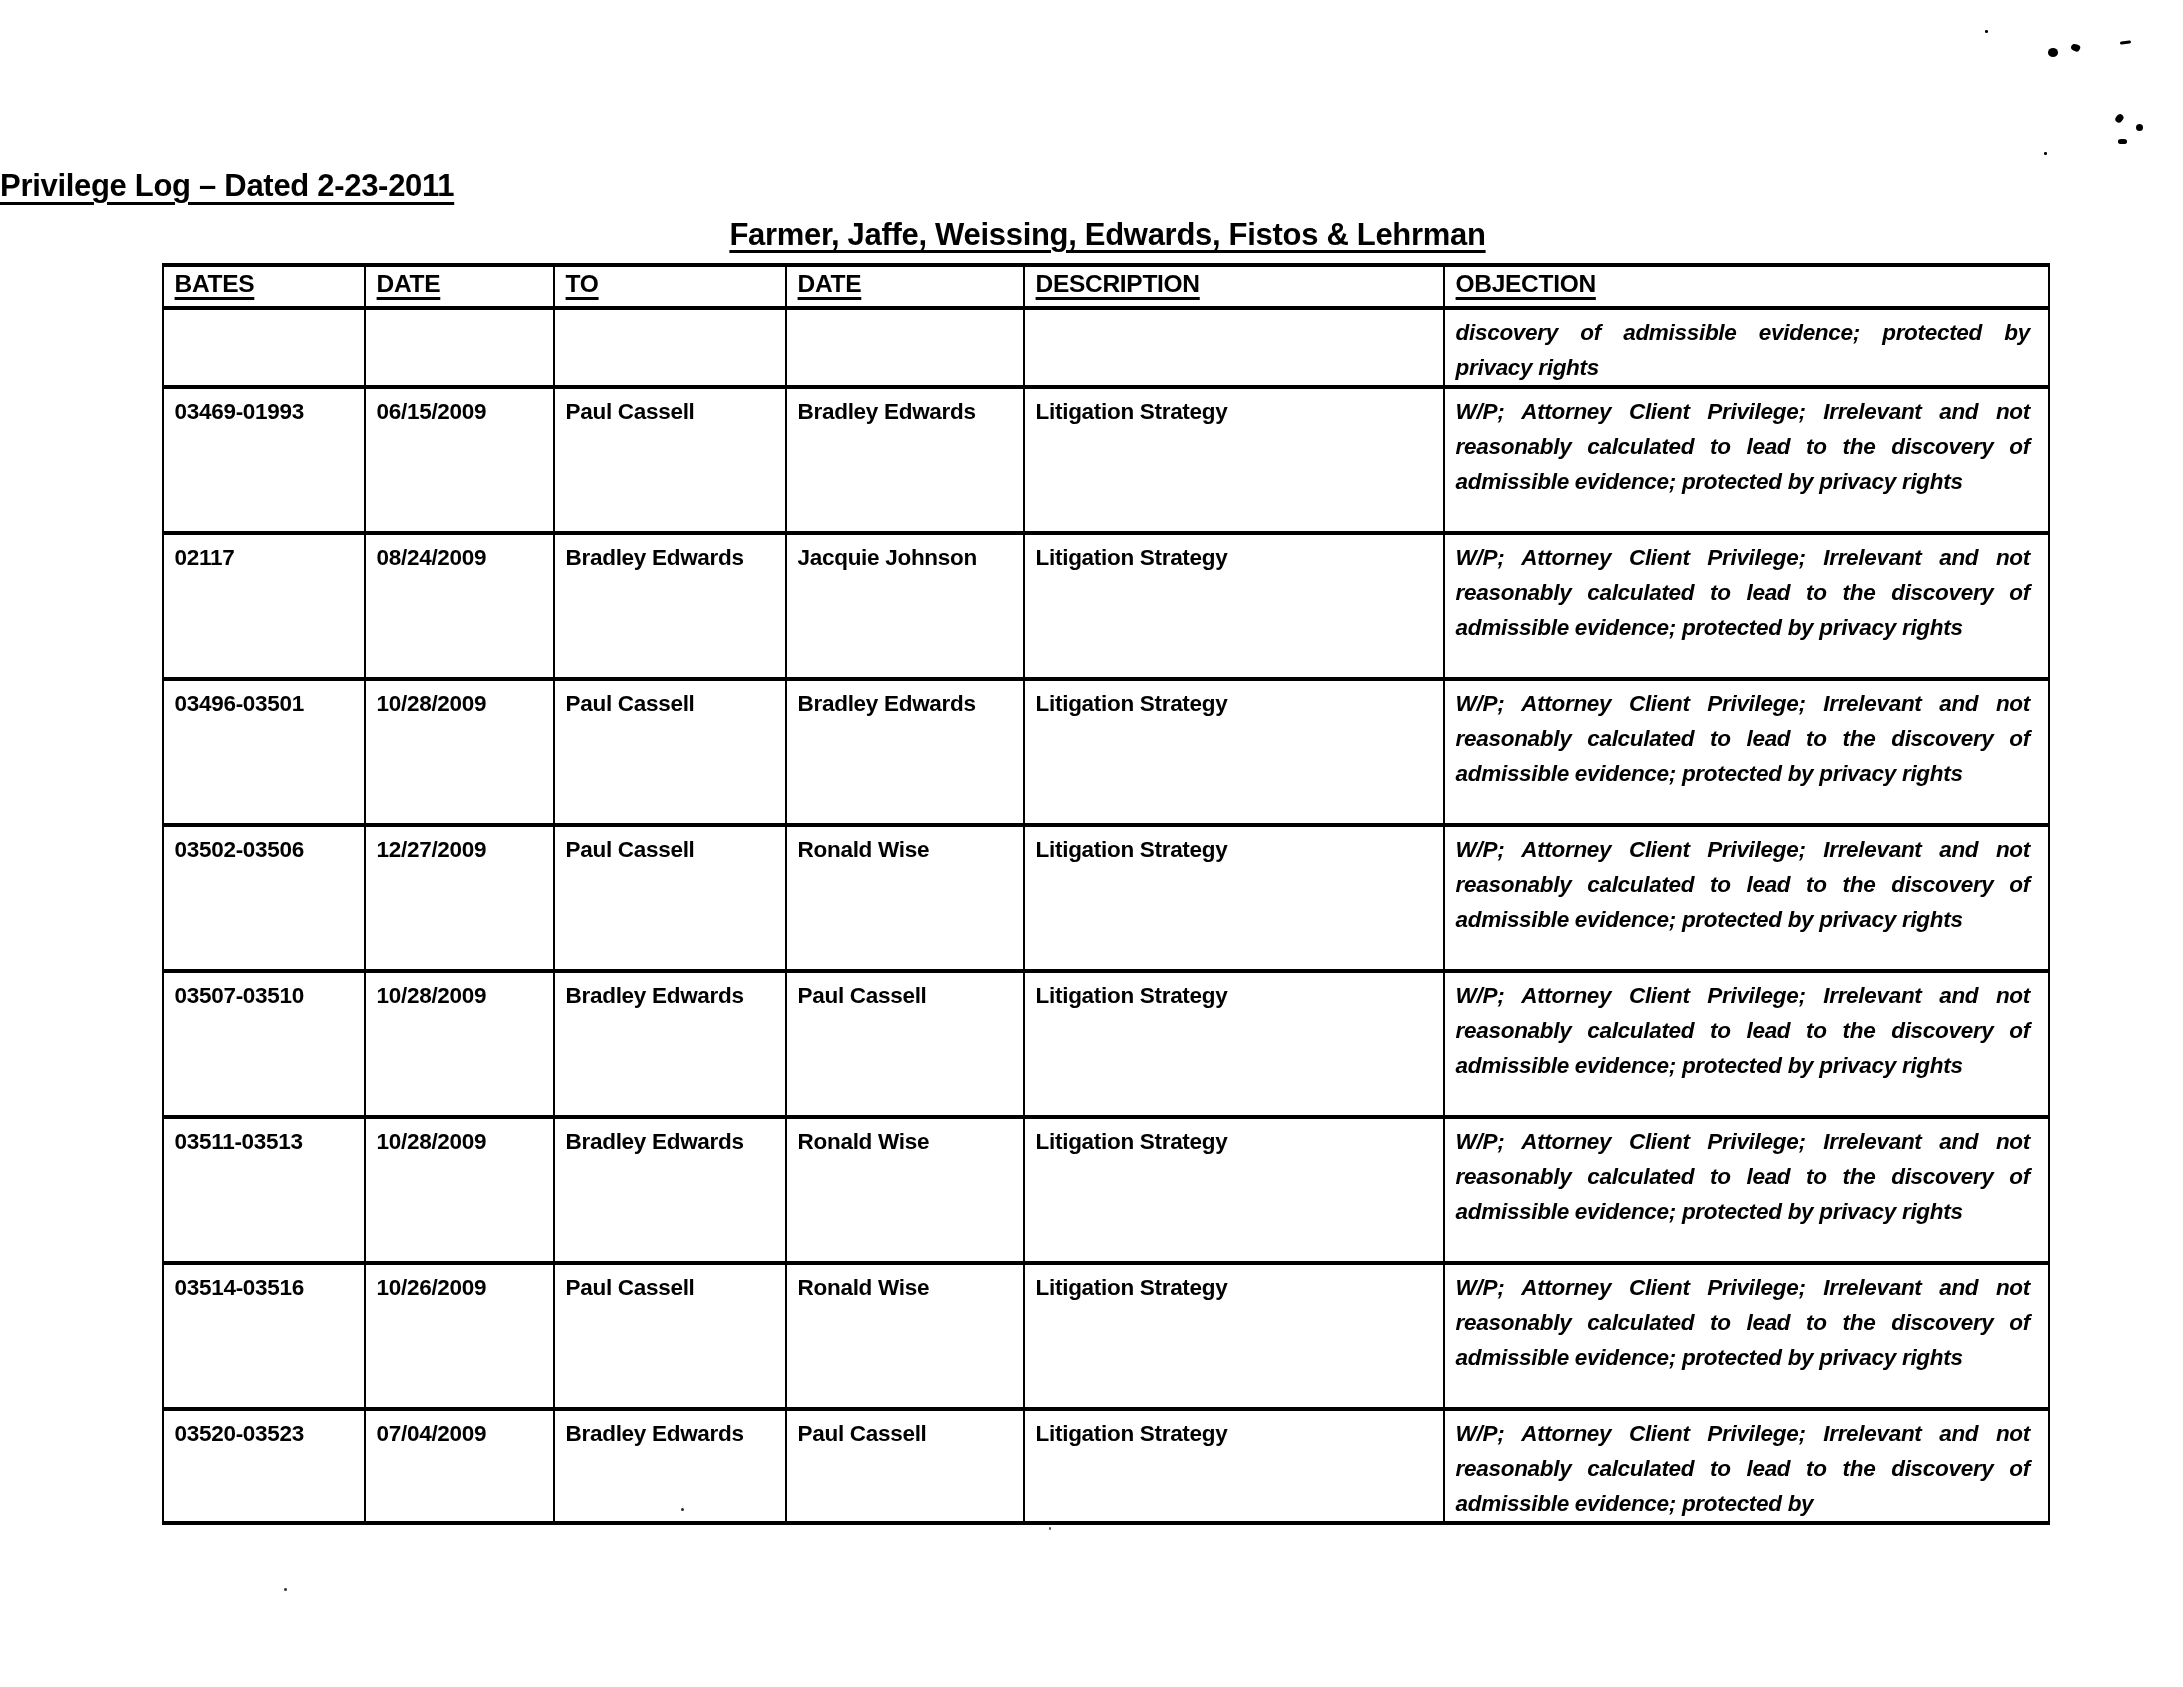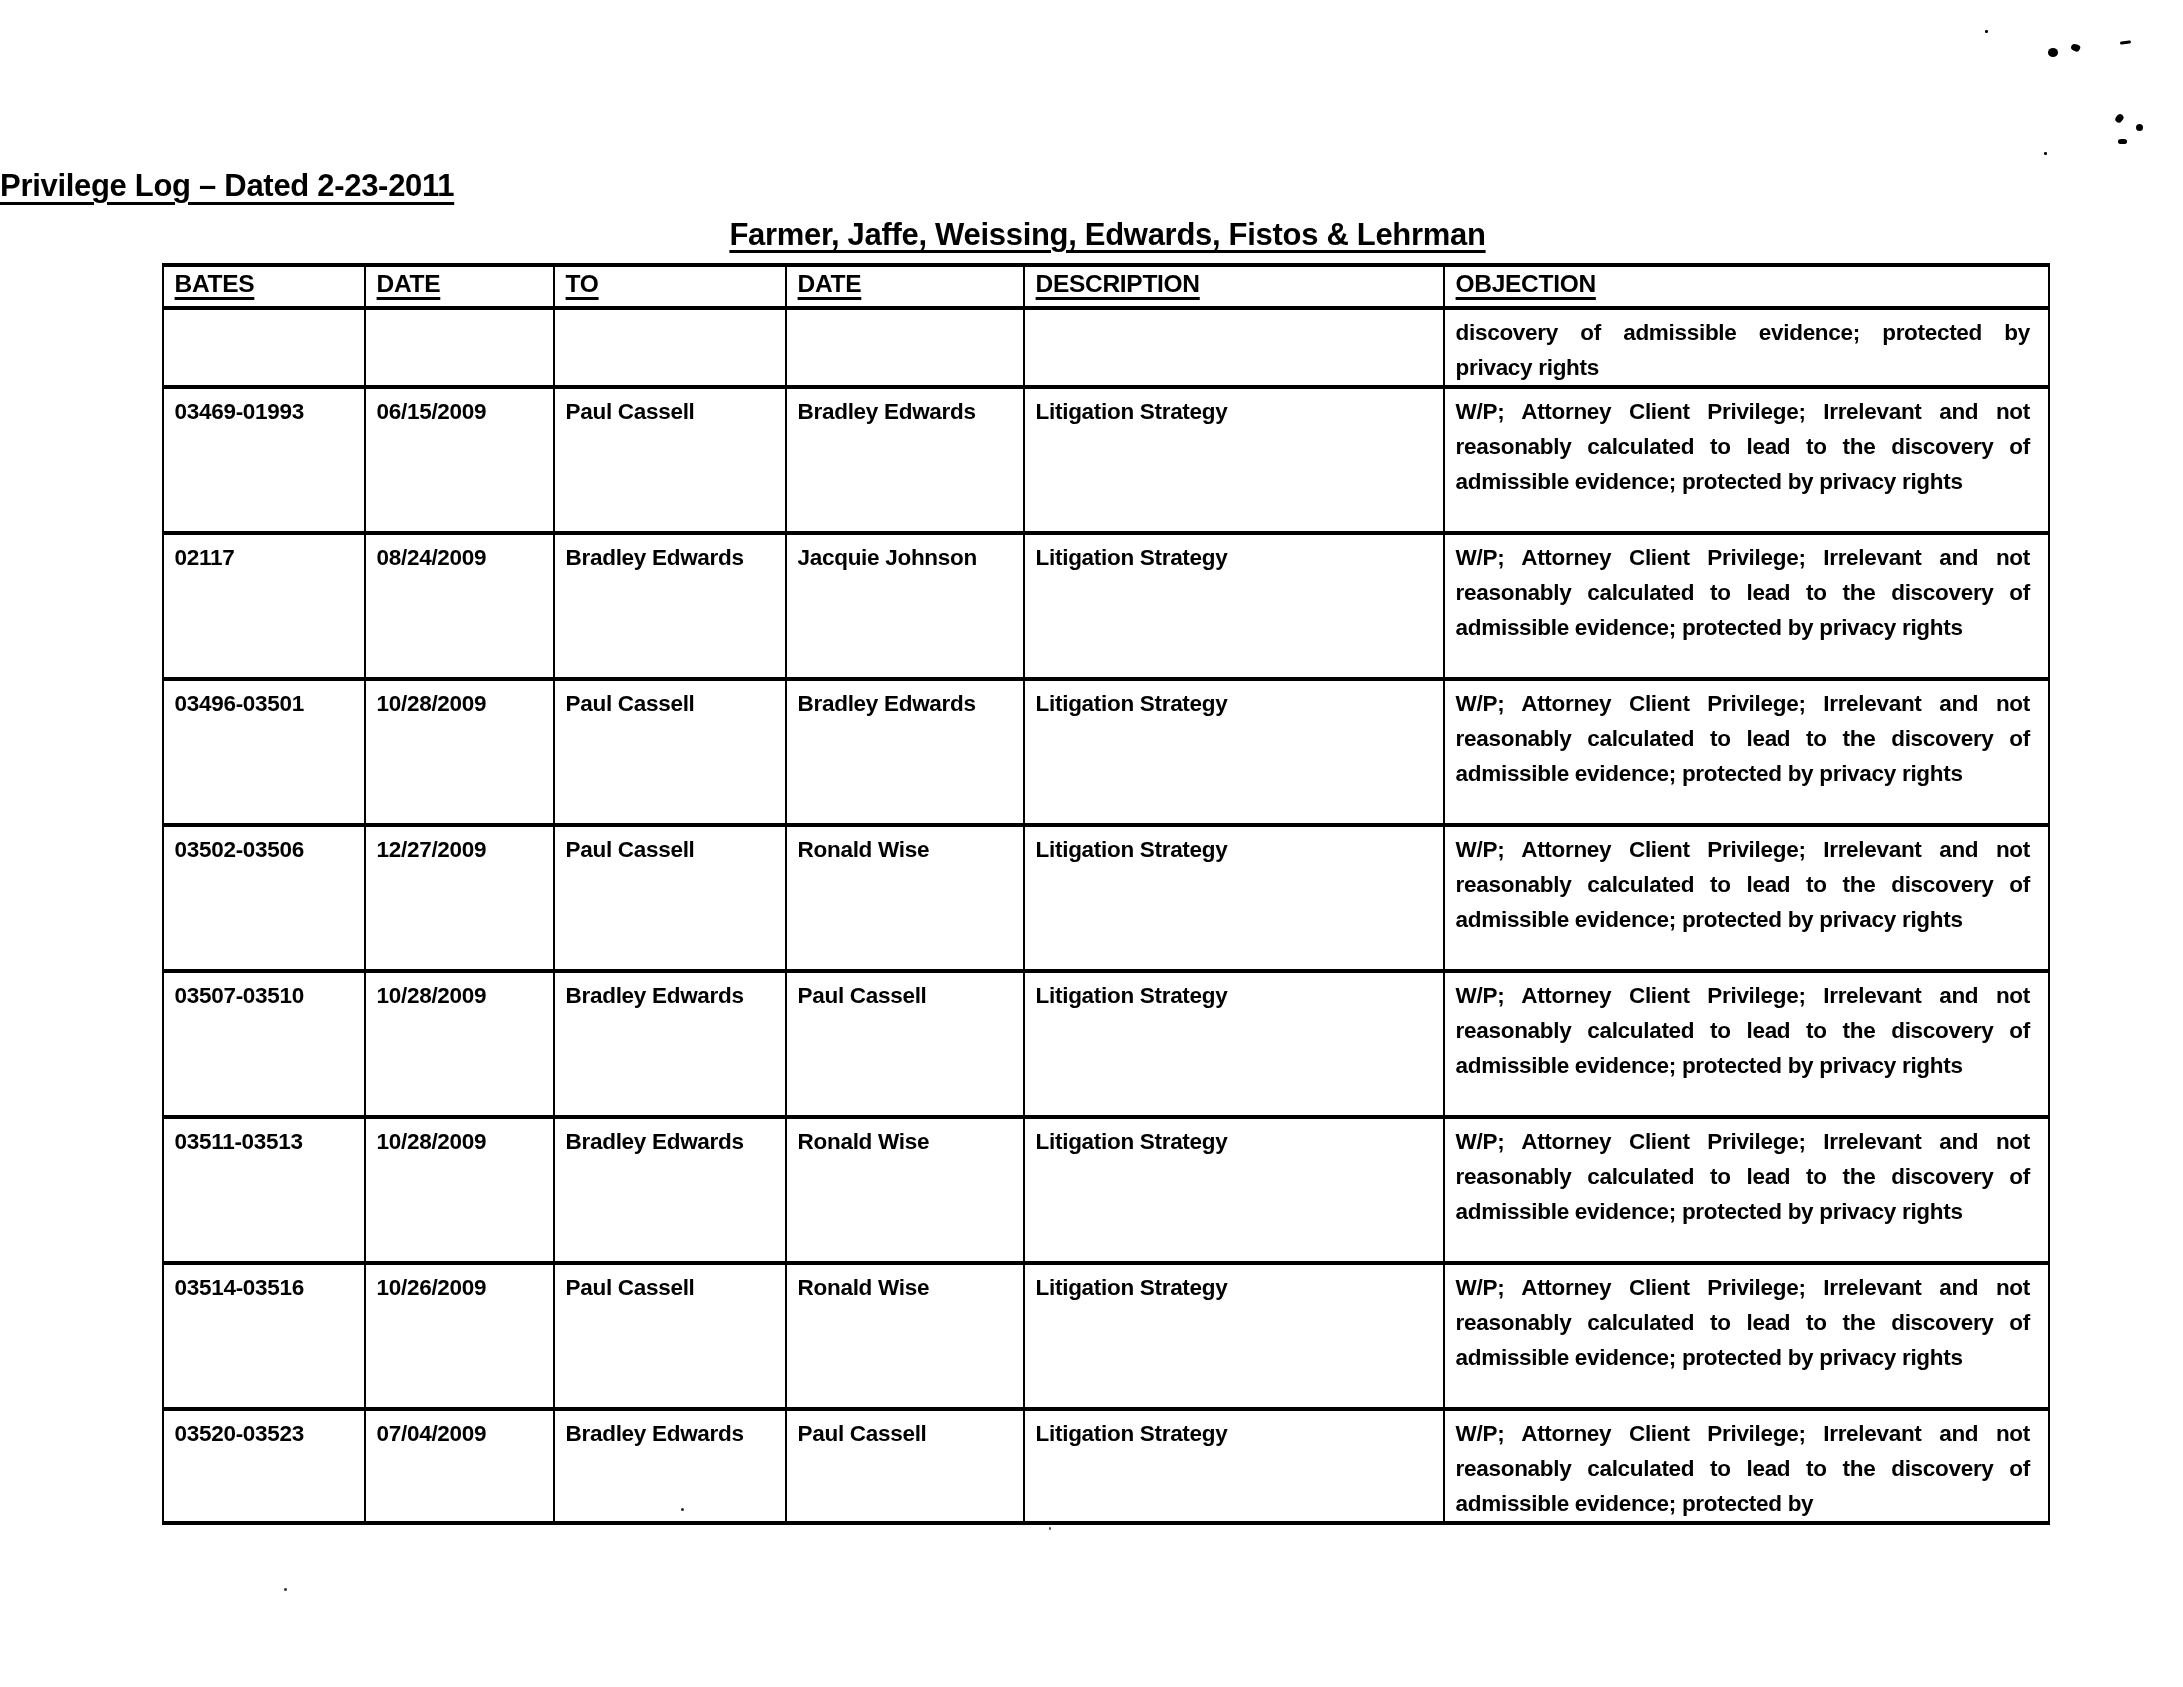--- a/index.html
+++ b/index.html
@@ -82,20 +82,21 @@
   .log-table td {
     font-size: 22.5px;
     font-weight: 700;
     line-height: 35px;
     letter-spacing: -0.3px;
     padding: 5.3px 9.3px 0 10.6px;
   }
   .log-table td.obj {
     text-align: justify;
     padding-right: 18px;
+    font-style: italic;
   }
   tr.r-cont  { height: 71px; }
   tr.r-std   { height: 146px; }
   tr.r-last  { height: 105px; }
   .page-number {
     position: absolute;
     top: 1522px;
     left: 0;
     width: 2183px;
     text-align: center;

